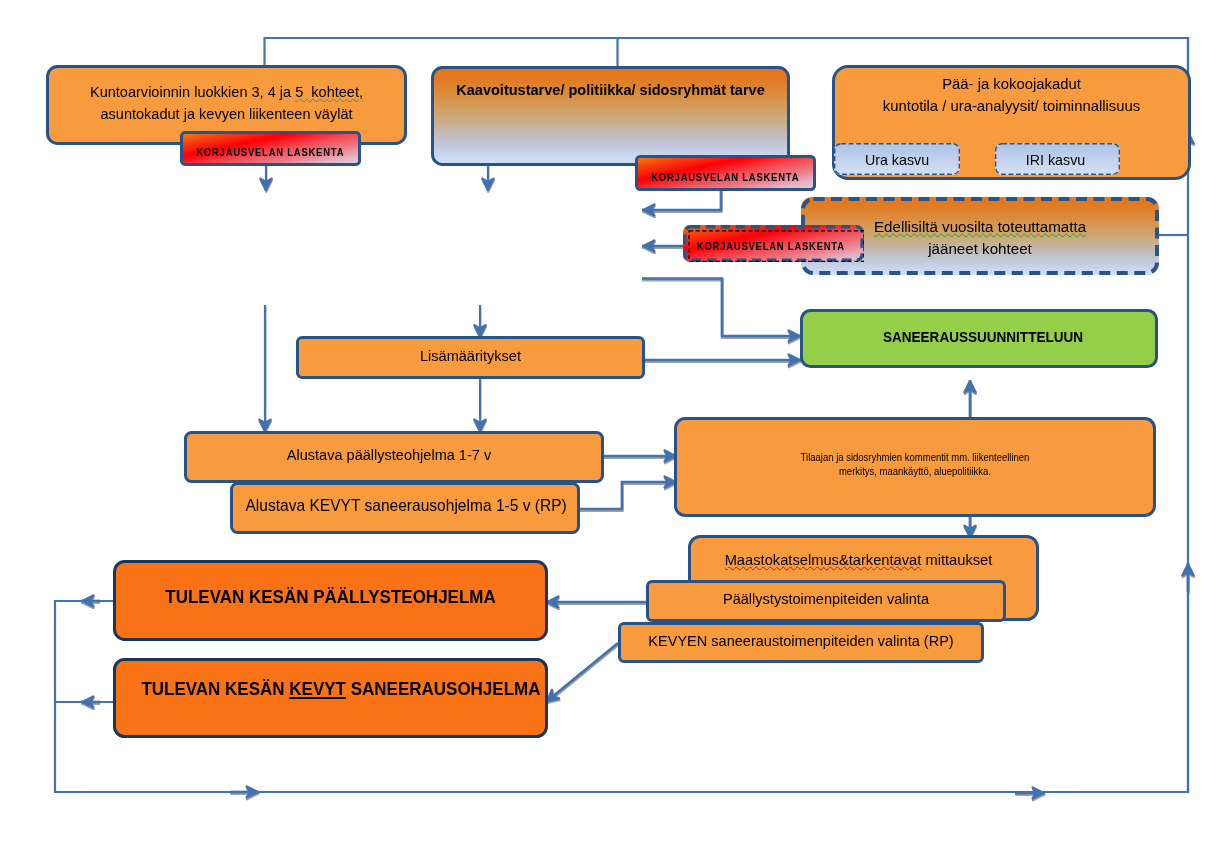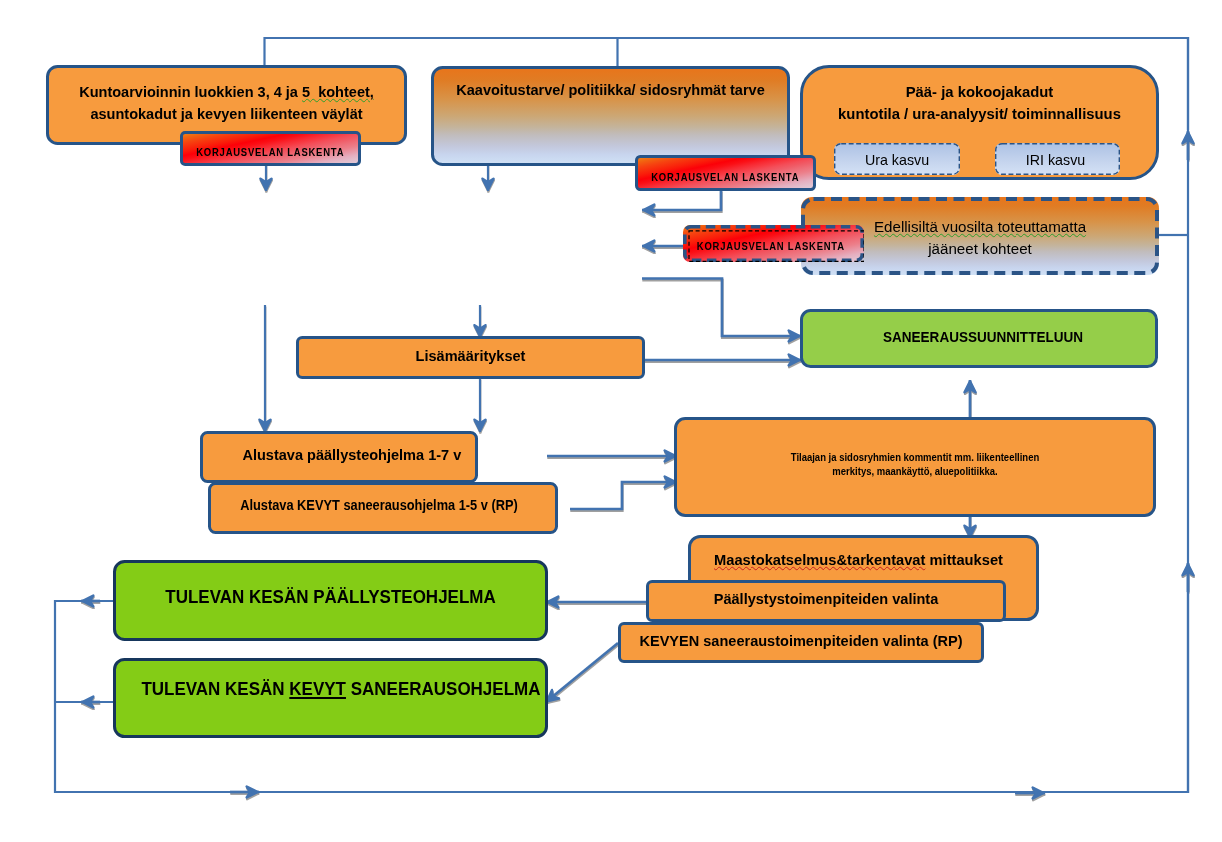--- a/index.html
+++ b/index.html
@@ -9,25 +9,25 @@
   svg.conn{position:absolute;left:0;top:0;width:1222px;height:842px;overflow:visible;}
 
   .node{position:absolute;box-sizing:border-box;display:flex;align-items:center;
         justify-content:center;text-align:center;color:#000;line-height:1.42;}
   .node > span{display:block;width:100%;padding:0 2px;box-sizing:border-box;
      transform:translate(var(--tx,0px),var(--ty,-2px)) scaleX(var(--sx,1));transform-origin:center;white-space:nowrap;}
   .node{overflow:visible;}
 
   
   .orange{background:#F79B3E;border:3px solid #265488;
-          font-weight:bold;}
+          font-weight:normal;}
   
   .orangeblue{background:linear-gradient(180deg,#E8751B 0%,#E07C24 12%,#D89348 32%,#CCA775 50%,#C4B49C 62%,#C1BCBC 70%,#C3C8DC 82%,#C8D5EE 91%,#CFE0F5 100%);
           border:3px solid #265488;font-weight:bold;}
-  .blue{background:#84cc16;border:3px solid #16365C;font-weight:bold;}
+  .blue{background:#f97316;border:3px solid #16365C;font-weight:bold;}
   .green{background:#95CE49;border:3px solid #265488;font-weight:bold;}
   .dashnode{background:linear-gradient(180deg,#E8751B 0%,#E07C24 12%,#D89348 32%,#CCA775 50%,#C4B49C 62%,#C1BCBC 70%,#C3C8DC 82%,#C8D5EE 91%,#CFE0F5 100%);
           font-weight:normal;border:0;}
   .dashframe{position:absolute;left:0;top:0;pointer-events:none;}
   .subbox{background:linear-gradient(180deg,#ACC2E4 0%,#B9CBE9 30%,#C6D5EE 60%,#CFDDF3 85%,#D3E0F5 100%);
           font-weight:normal;border:0;}
   .badge{background:linear-gradient(168deg,#EF8016 0%,#F26410 6%,#F64310 14%,#FA1C0A 26%,#FC0008 33%,#FB0F16 39%,#F82A33 46%,#F73B44 51%,#F44D58 56%,#F05B66 61%,#EE6D78 67%,#EC7F8A 74%,#E898A7 81%,#E5AEBF 87%,#E3BDCC 93%,#E1CAD8 100%);
          border:3px solid #265488;font-weight:bold;letter-spacing:0.95px;}
   .badge > span{position:relative;left:-5px;}
   .dashbadge{border:0 !important;}
@@ -106,21 +106,21 @@
     <span>
       <span>Kuntoarvioinnin luokkien 3, 4 ja </span><span class="sqg">5&nbsp; kohteet,</span><br>
       <span>asuntokadut ja kevyen liikenteen väylät</span>
     </span>
   </div>
 
   <div class="node orangeblue" style="left:431px;top:66px;width:359px;height:100px;font-size:15.3px;--sx:.95;align-items:flex-start;padding-top:12px;border-radius:11.6px;">
     <span>Kaavoitustarve/ politiikka/ sidosryhmät tarve</span>
   </div>
 
-  <div class="node orange" style="left:800px;top:65px;width:359px;height:115px;font-size:15.3px;--sx:.97;align-items:flex-start;padding-top:15px;border-radius:29px;">
+  <div class="node orange" style="left:832px;top:65px;width:359px;height:115px;font-size:15.3px;--sx:.97;align-items:flex-start;padding-top:7px;border-radius:16px;">
     <span>
       <span>Pää- ja kokoojakadut</span><br>
       <span>kuntotila / ura-analyysit/ toiminnallisuus</span>
     </span>
   </div>
 
   <div class="node subbox" style="left:834px;top:143px;width:126px;height:32px;font-size:15.0px;--sx:.95;--ty:1px;border-radius:7px;">
     <svg class="dashframe" width="126" height="32" viewBox="0 0 126 32">
       <rect x="0.7" y="0.7" width="124.6" height="30.6" rx="6.5" ry="6.5" fill="none" stroke="#2B5486" stroke-width="1.4" stroke-dasharray="4.9 2.6"></rect>
     </svg>
@@ -146,25 +146,25 @@
   </div>
 
   <div class="node orange" style="left:296px;top:336px;width:349px;height:43px;font-size:15.3px;--sx:.95;border-radius:6.2px;">
     <span>Lisämääritykset</span>
   </div>
 
   <div class="node green" style="left:800px;top:309px;width:358px;height:59px;font-size:15.3px;--sx:.885;--tx:4px;border-radius:10.6px;">
     <span>SANEERAUSSUUNNITTELUUN</span>
   </div>
 
-  <div class="node orange" style="left:200px;top:431px;width:278px;height:52px;font-size:15.3px;--sx:.95;--tx:-5px;border-radius:7.5px;text-align:right;">
+  <div class="node orange" style="left:184px;top:431px;width:420px;height:52px;font-size:15.3px;--sx:.95;--tx:-5px;border-radius:7.5px;">
     <span>Alustava päällysteohjelma 1-7 v</span>
   </div>
 
-  <div class="node orange" style="left:208px;top:482px;width:350px;height:52px;font-size:14px;--sx:.915;--tx:-4px;border-radius:7.5px;">
+  <div class="node orange" style="left:230px;top:482px;width:350px;height:52px;font-size:17px;--sx:.915;--tx:-4px;border-radius:7.5px;">
     <span>Alustava KEVYT saneerausohjelma 1-5 v (RP)</span>
   </div>
 
   <div class="node orange" style="left:674px;top:417px;width:482px;height:100px;font-size:10px;--sx:.95;border-radius:11.3px;">
     <span>
       <span>Tilaajan ja sidosryhmien kommentit mm. liikenteellinen</span><br>
       <span>merkitys, maankäyttö, aluepolitiikka.</span>
     </span>
   </div>
 

